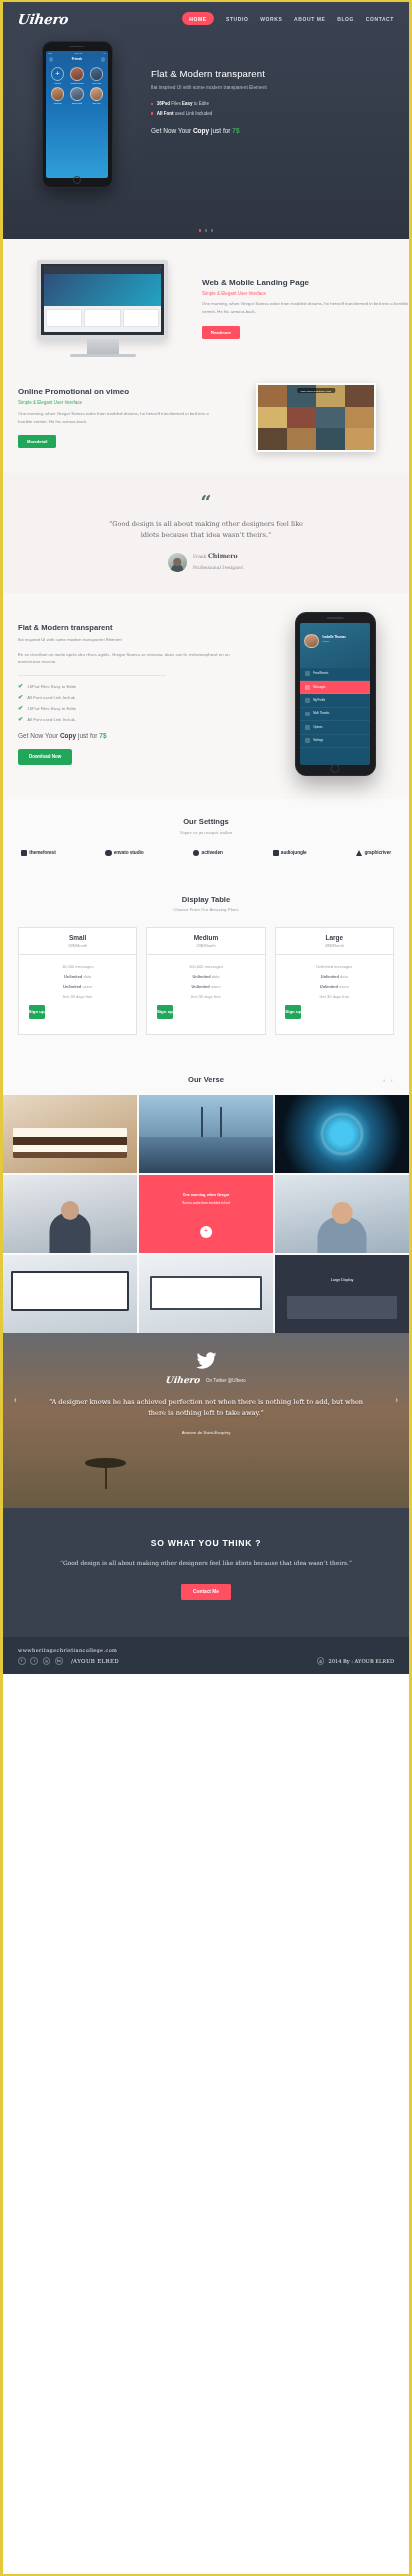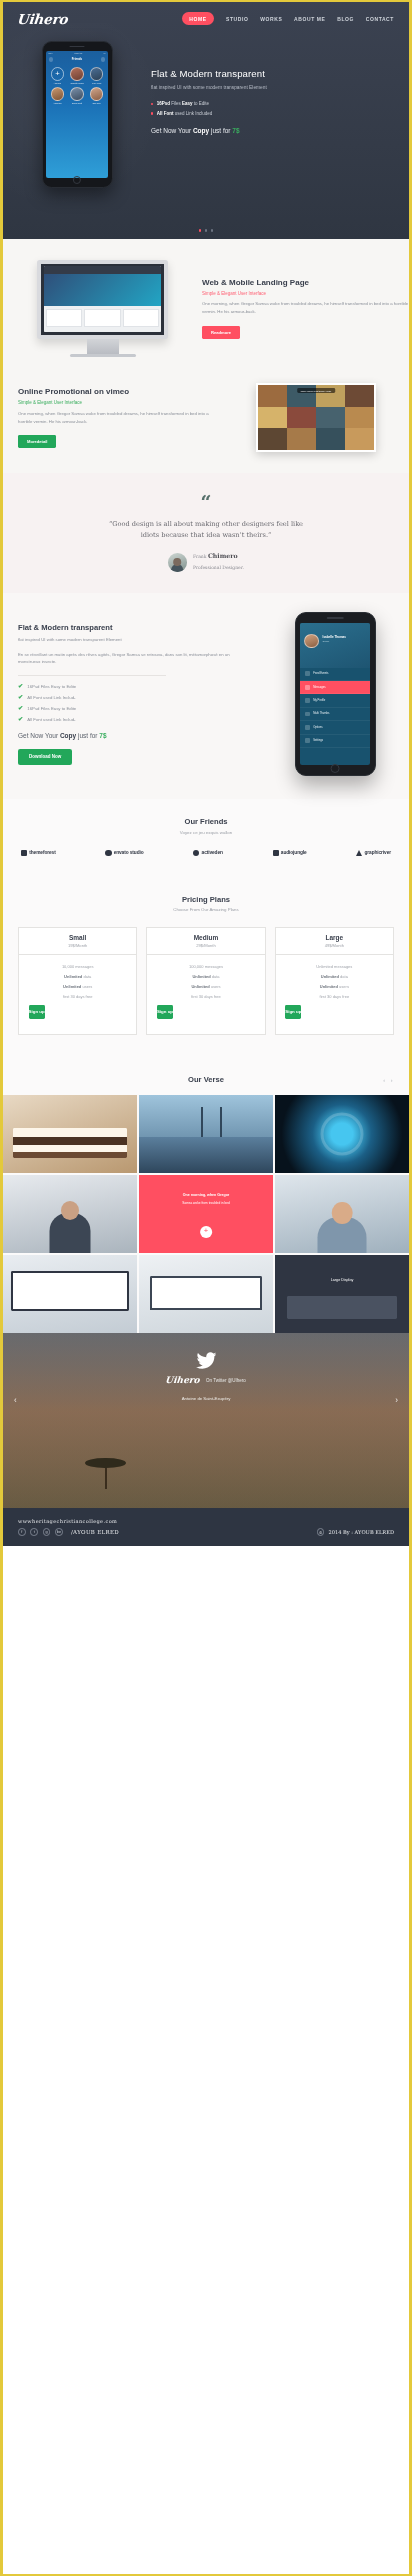--- a/index.html
+++ b/index.html
@@ -502,21 +502,21 @@
                   <span>Settings</span>
                 </div>
             </div>
           </div>
         </div>
       </div>
     </div>
   </section>
 
   <section class="clients">
-    <div class="sec-title">Our Friends</div>
+    <div class="sec-title">Our Settings</div>
     <div class="sec-sub">Voyez ce jeu exquis wallon</div>
     <div class="logo-row">
       <div class="client-logo">
           <i class="mark"></i>
           <span>themeforest</span>
         </div>
       <div class="client-logo">
           <i class="mark round"></i>
           <span>envato studio</span>
         </div>
@@ -529,21 +529,21 @@
           <span>audiojungle</span>
         </div>
       <div class="client-logo">
           <i class="mark tri"></i>
           <span>graphicriver</span>
         </div>
     </div>
   </section>
 
   <section class="pricing">
-    <div class="sec-title">Pricing Plans</div>
+    <div class="sec-title">Display Table</div>
     <div class="sec-sub">Choose From Our Amazing Plans</div>
     <div class="plans">
 
       <div class="plan">
         <div class="plan-head">
           <div class="name">Small</div>
           <div class="price">19$/Month</div>
         </div>
         <ul class="plan-body">
           <li><span>10,000 messages</span></li>
@@ -625,24 +625,30 @@
     <div class="tw-content">
       <div class="tw-bird">
         <svg width="20.6" height="17" viewBox="0 0 24 20" fill="#fff">
             <path d="M24 2.4c-.9.4-1.8.7-2.8.8 1-.6 1.8-1.6 2.2-2.7-1 .6-2 1-3.1 1.2A4.9 4.9 0 0 0 11.9 5c0 .4 0 .8.1 1.1C8 5.9 4.5 4 2.2 1.2c-.4.7-.7 1.6-.7 2.5 0 1.7.9 3.2 2.2 4.1-.8 0-1.6-.2-2.2-.6v.1c0 2.4 1.7 4.4 3.9 4.8-.4.1-.8.2-1.3.2-.3 0-.6 0-.9-.1.6 2 2.4 3.4 4.6 3.4A9.9 9.9 0 0 1 0 17.5 14 14 0 0 0 7.5 19.7c9.1 0 14-7.5 14-14v-.6c1-.7 1.8-1.6 2.5-2.7z"></path>
           </svg>
       </div>
       <div class="tw-handle">
         <span class="lg">Uihero</span>
         <span class="on">On Twitter @UIhero</span>
       </div>
+      <p class="tw-quote">“A designer knows he has achieved perfection not when there is nothing left to add, but when there is nothing left to take away.”</p>
       <div class="tw-author">Antoine de Saint-Exupéry</div>
     </div>
   </section>
 
+  <section class="cta">
+    <h3>SO WHAT YOU THINK ?</h3>
+    <p>“Good design is all about making other designers feel like idiots because that idea wasn’t theirs.”</p>
+    <button class="btn btn-pink" style="font-size:4.8px;padding:5.5px 12.4px;border-radius:1.4px;">Contact Me</button>
+  </section>
 
   <footer class="footer">
     <div class="f-left">
       <div class="url">wwwheritagechristiancollege.com</div>
       <div class="f-social">
         <i>f</i>
         <i>t</i>
         <i>g</i>
         <i>be</i>
         <span class="f-name">/AYOUB ELRED</span>

